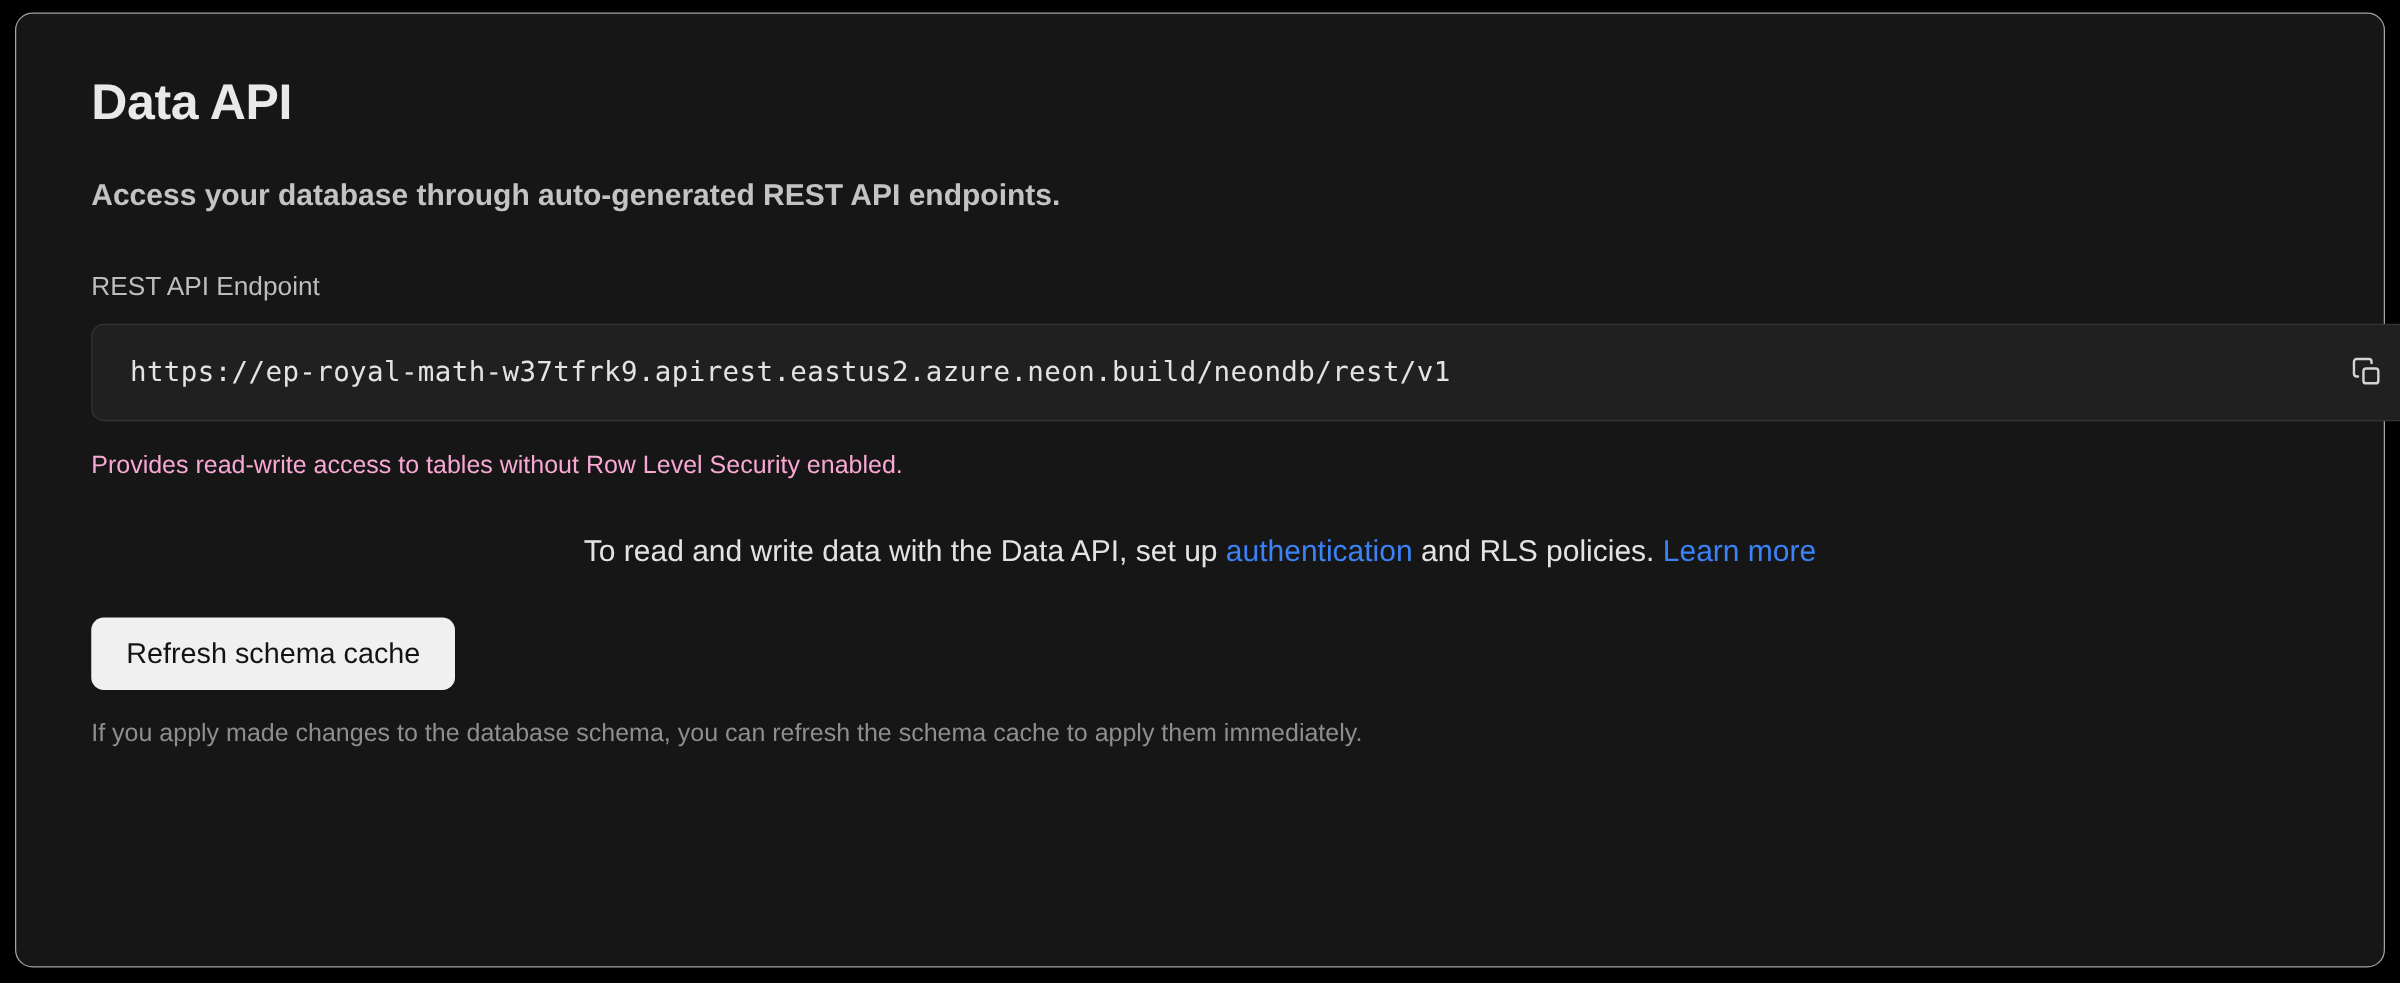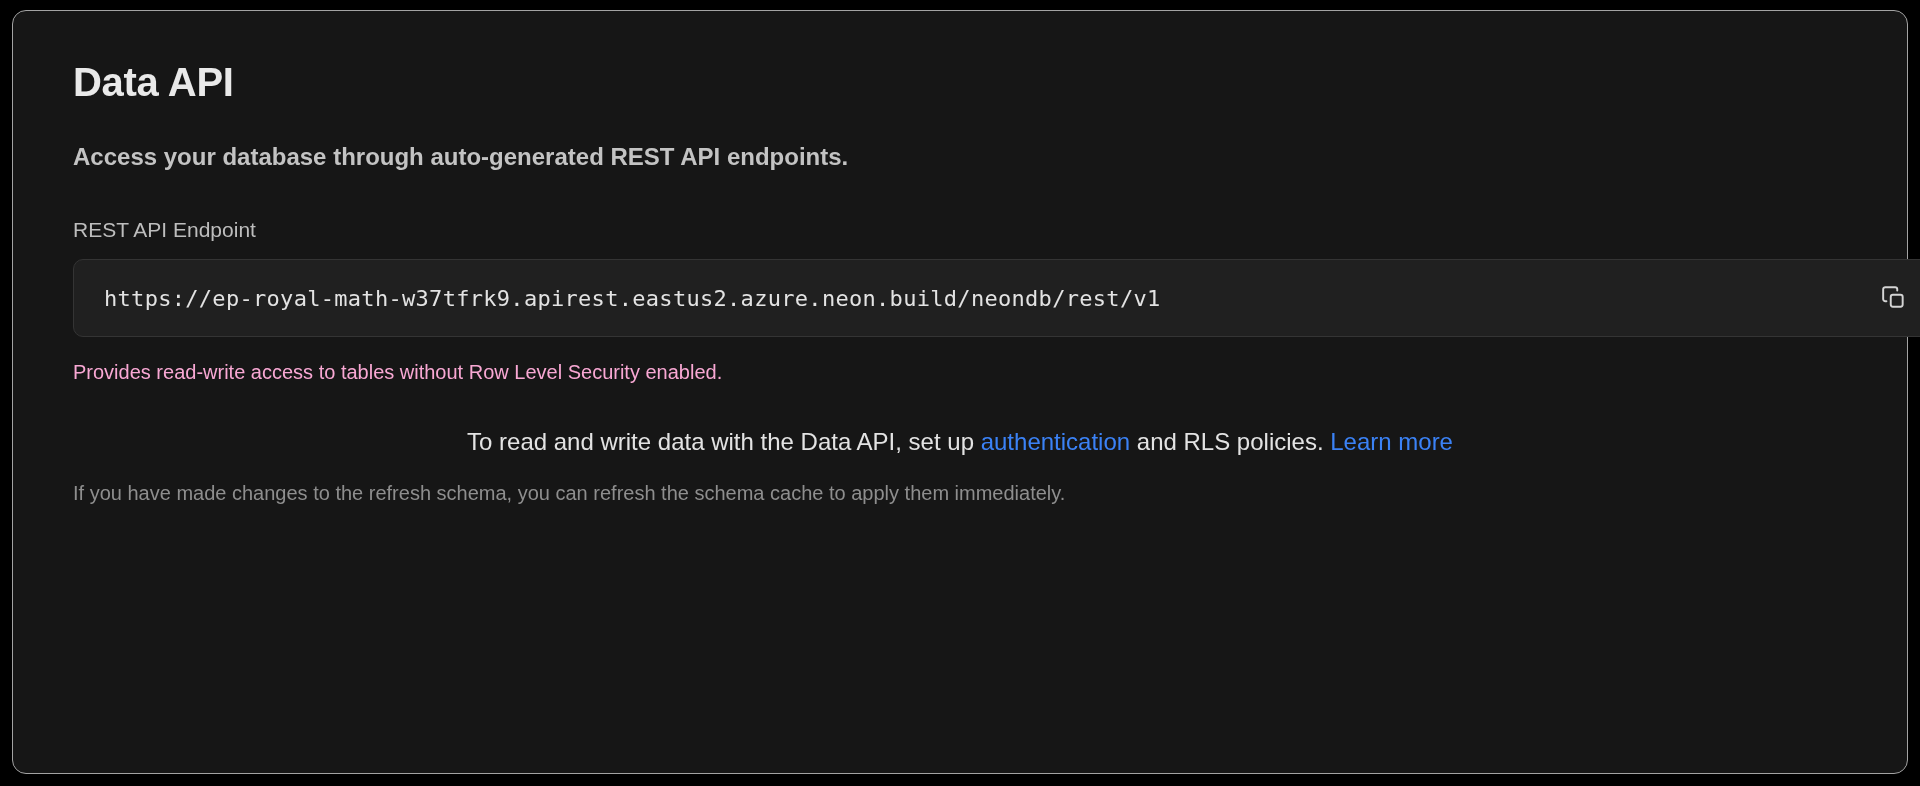--- a/index.html
+++ b/index.html
@@ -170,17 +170,18 @@
         </span>
       </button>
     </div>
 
     <p class="hint">Provides read-write access to tables without Row Level Security enabled.</p>
 
     <p class="policy-line">
       <span>To read and write data with the Data API, set up </span><a class="link" href="#">authentication</a><span> and RLS policies. </span><a class="link" href="#">Learn more</a>
     </p>
 
+    <button class="refresh-button">Refresh schema cache</button>
 
-    <p class="footnote">If you have made changes to the refresh schema, you can refresh the schema cache to apply them immediately.</p>
+    <p class="footnote">If you apply made changes to the database schema, you can refresh the schema cache to apply them immediately.</p>
 
   </section>
 </div>
 
 </body></html>

